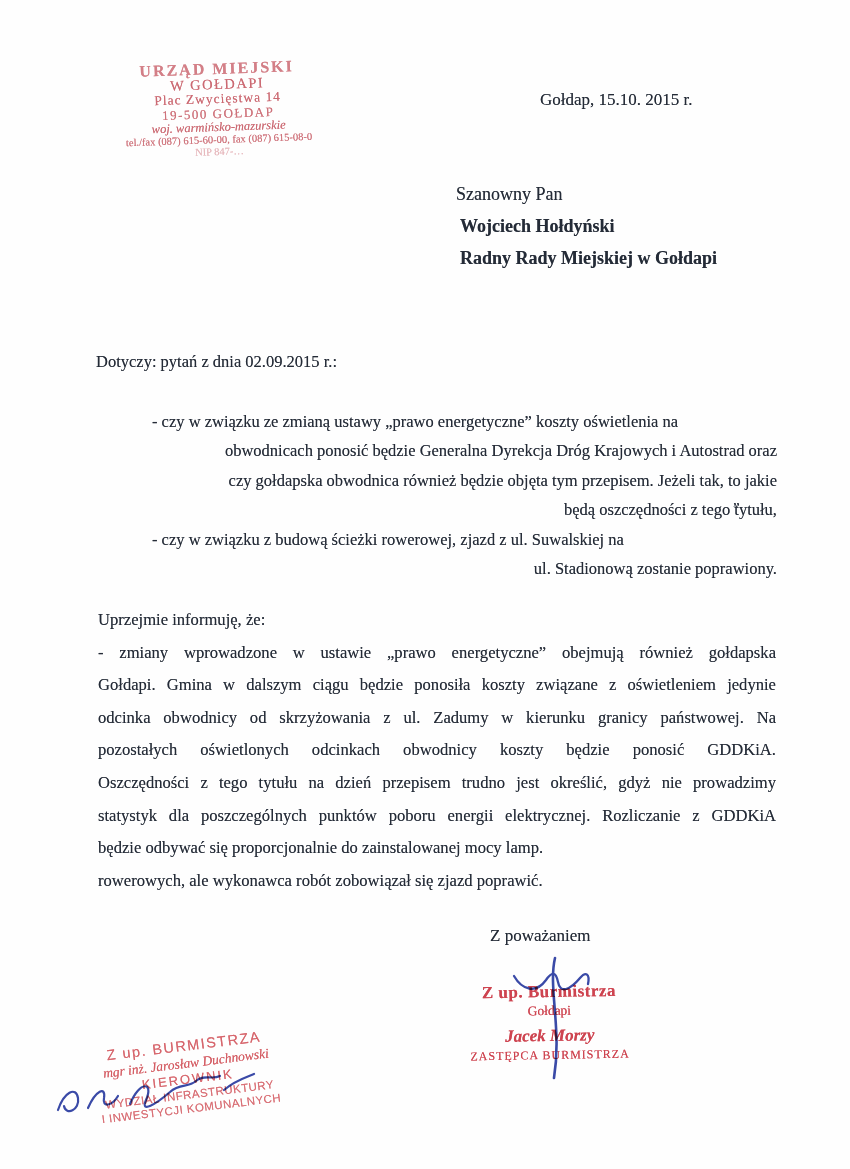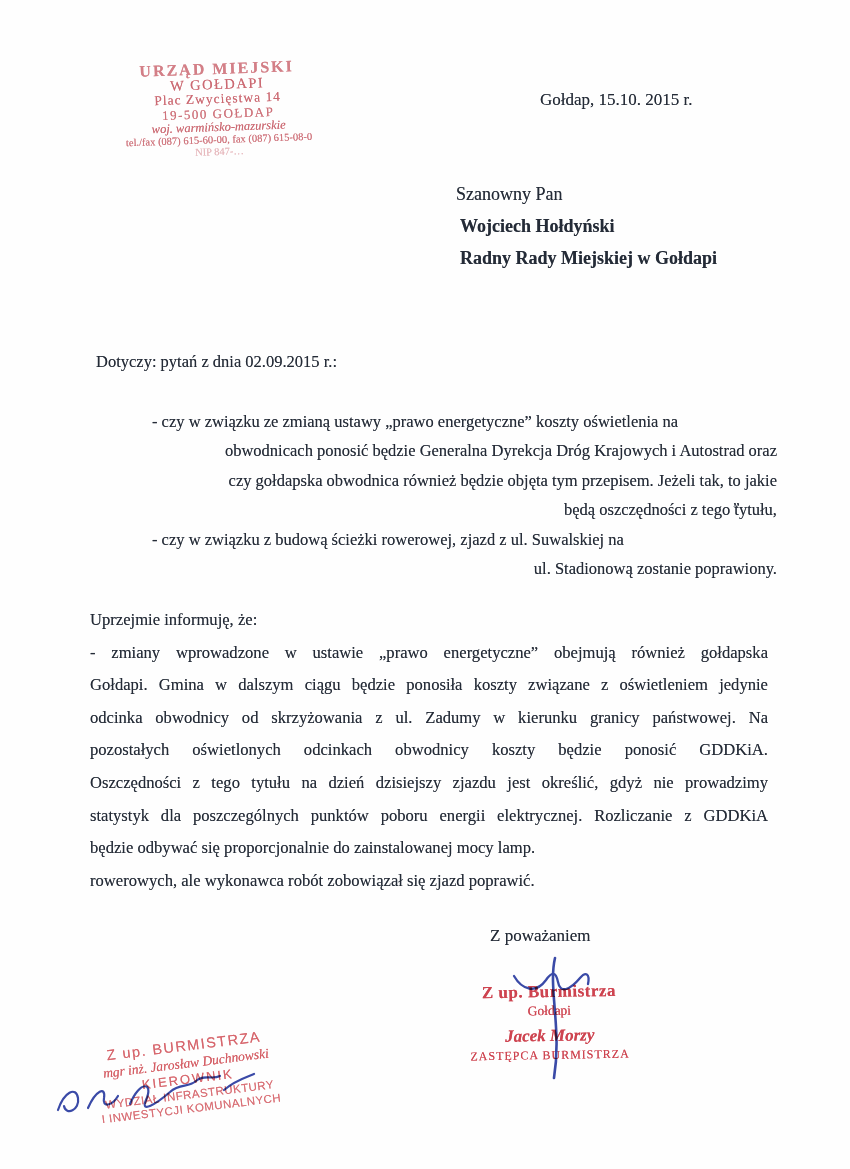--- a/index.html
+++ b/index.html
@@ -30,21 +30,21 @@
   .recipient{position:absolute;left:456px;top:178px;font-size:18px;line-height:32px;}
   .recipient div:nth-child(2),.recipient div:nth-child(3){padding-left:4px;font-weight:bold;}
 
   
   .subject-line{position:absolute;left:96px;top:352px;font-size:16.5px;}
   .subject-items{position:absolute;left:152px;top:380px;width:625px;font-size:16.5px;line-height:29.4px;margin-top:27px;}
   .subject-items .cont{padding-left:10px;text-align:right;}
   .stray-mark{position:absolute;left:733px;top:500px;font-size:15px;}
 
   
-  .body-block{position:absolute;left:90px;top:604px;width:678px;font-size:16.6px;line-height:32.6px;}
+  .body-block{position:absolute;left:98px;top:604px;width:678px;font-size:16.6px;line-height:32.6px;}
   .jst{text-align:justify;text-align-last:justify;}
 
   .closing-line{position:absolute;left:490px;top:926px;font-size:17px;}
 
   
   .sig-stamp{
     position:absolute;left:452px;top:982px;width:195px;text-align:center;
     color:#cf4450;mix-blend-mode:multiply;transform:rotate(-1deg);
     text-shadow:0 0 .6px rgba(207,68,80,.8);
   }
@@ -103,21 +103,21 @@
     <div class="cont">ul. Stadionową zostanie poprawiony.</div>
   </div>
   <div class="stray-mark typed">”</div>
 
   <div class="body-block typed">
     <div>Uprzejmie informuję, że:</div>
     <div class="jst">- zmiany wprowadzone w ustawie „prawo energetyczne” obejmują również gołdapska</div>
     <div class="jst">Gołdapi. Gmina w dalszym ciągu będzie ponosiła koszty związane z oświetleniem jedynie</div>
     <div class="jst">odcinka obwodnicy od skrzyżowania z ul. Zadumy w kierunku granicy państwowej. Na</div>
     <div class="jst">pozostałych oświetlonych odcinkach obwodnicy koszty będzie ponosić GDDKiA.</div>
-    <div class="jst">Oszczędności z tego tytułu na dzień dzisiejszy zjazdu jest określić, gdyż nie prowadzimy</div>
+    <div class="jst">Oszczędności z tego tytułu na dzień przepisem trudno jest określić, gdyż nie prowadzimy</div>
     <div class="jst">statystyk dla poszczególnych punktów poboru energii elektrycznej. Rozliczanie z GDDKiA</div>
     <div>będzie odbywać się proporcjonalnie do zainstalowanej mocy lamp.</div>
     <div>rowerowych, ale wykonawca robót zobowiązał się zjazd poprawić.</div>
   </div>
 
   <div class="closing-line typed">Z poważaniem</div>
 
   <div class="sig-stamp">
     <div class="ms0">Z up. Burmistrza</div>
     <div class="ms1">Gołdapi</div>

